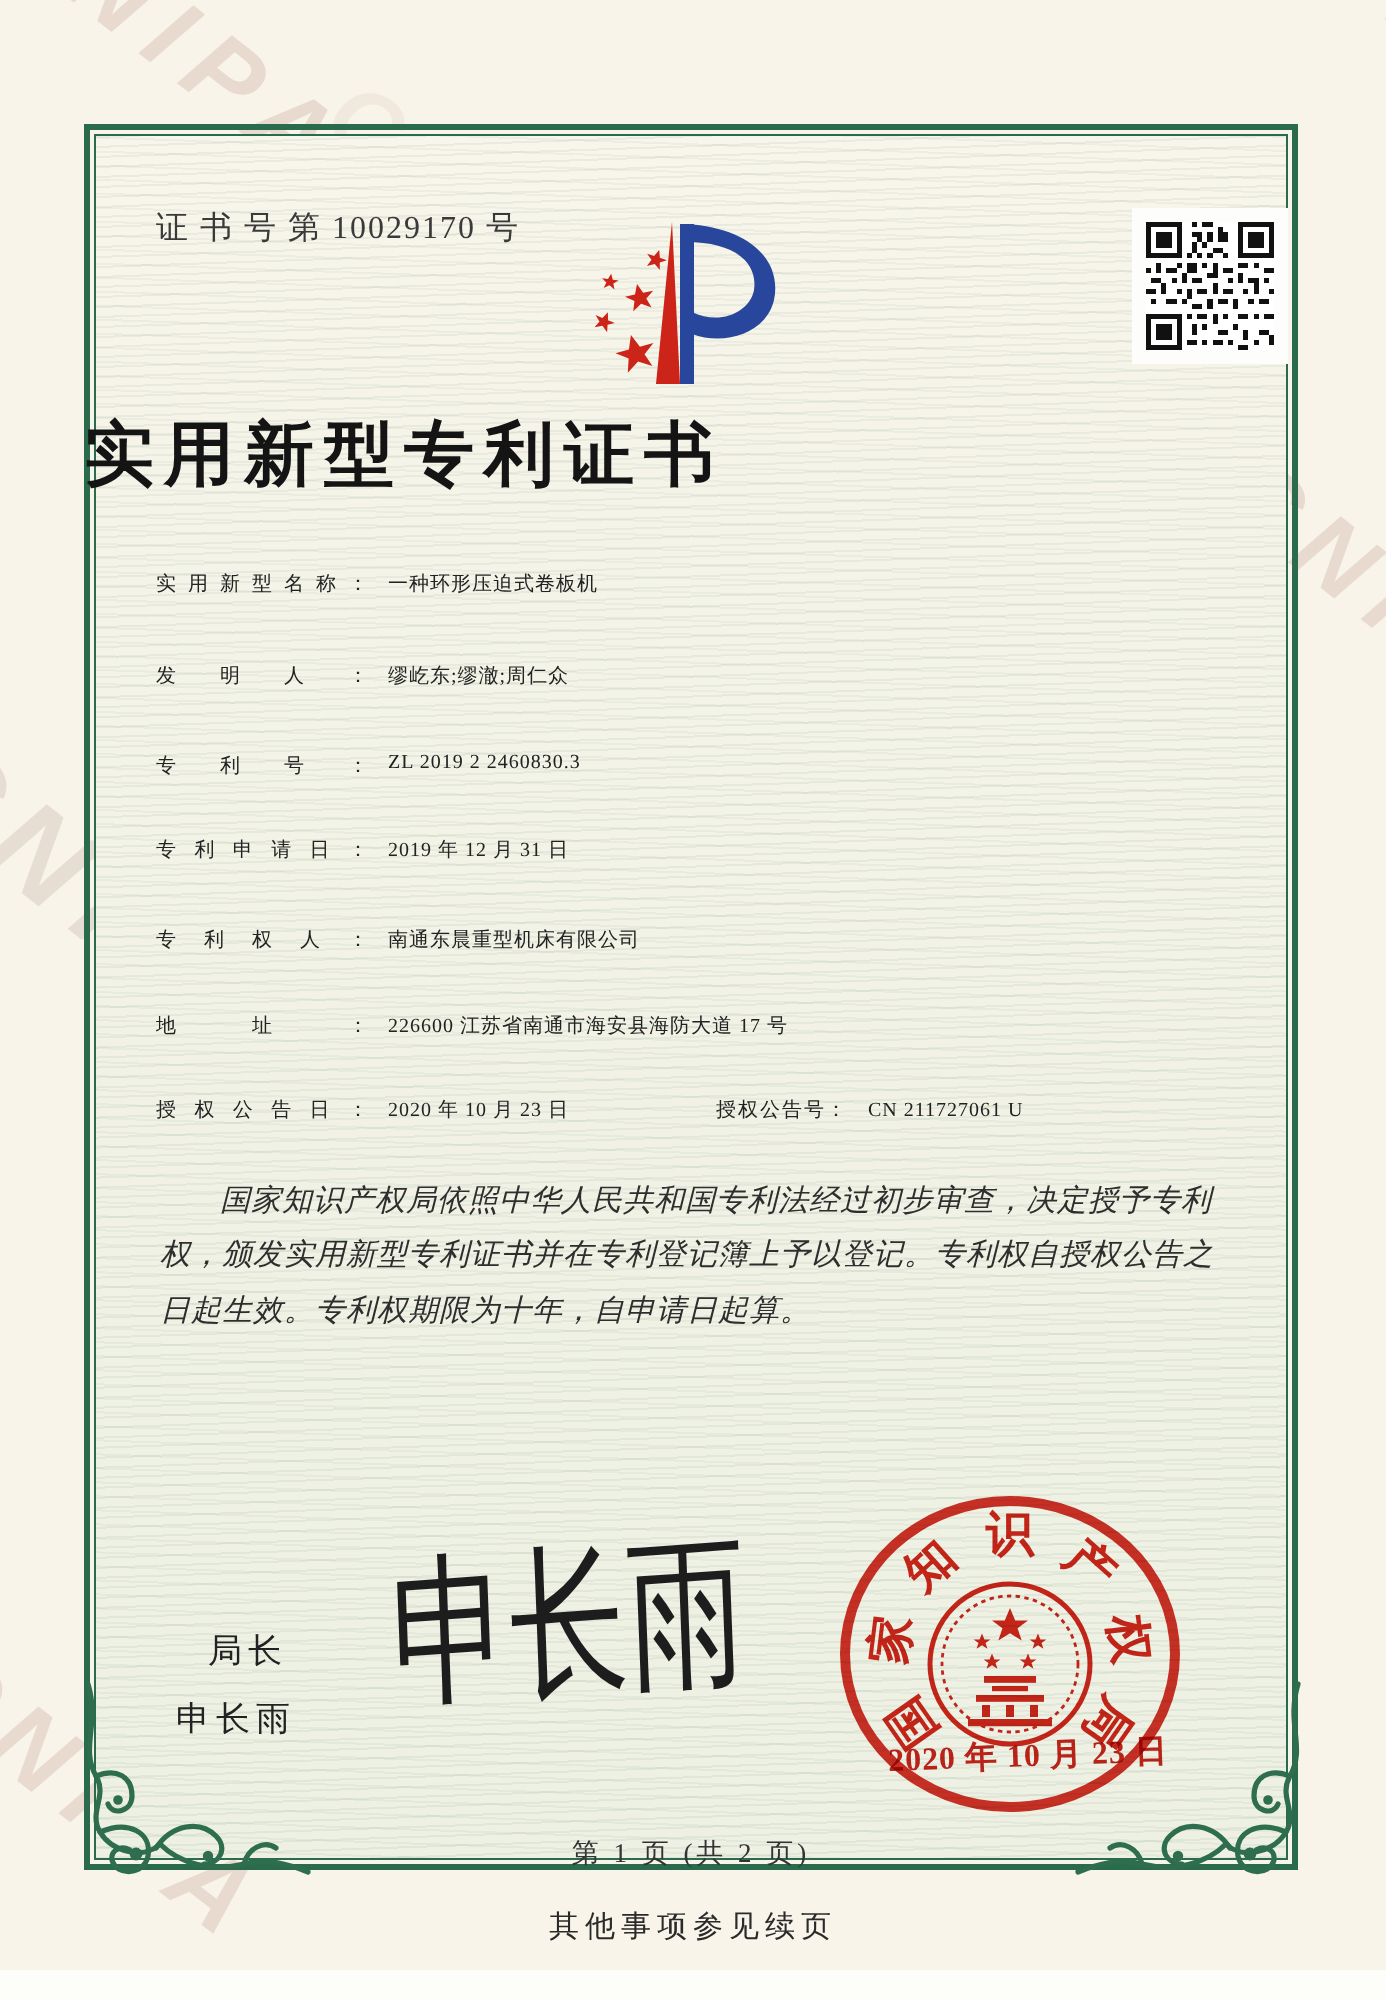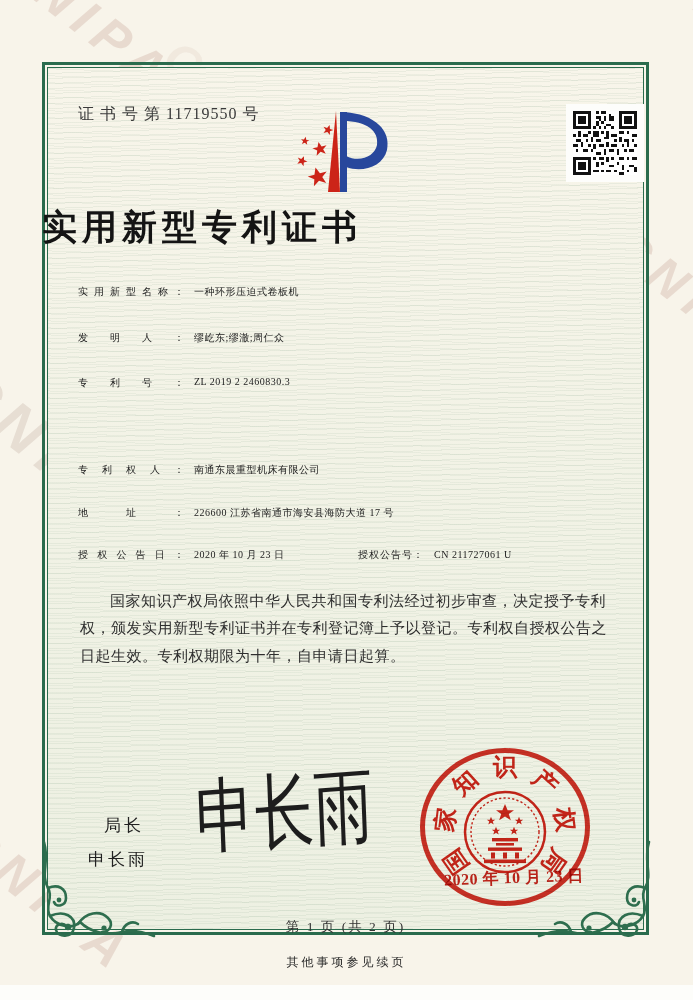--- a/index.html
+++ b/index.html
@@ -52,21 +52,21 @@
   .lbl {
     display:inline-block; width:106px; text-align:justify; text-align-last:justify;
     vertical-align:top; color:#222;
   }
   .val { margin-left:10px; color:#222; letter-spacing:0.5px; }
   .g2 { position:absolute; left:280px; }
   .lbl-plain { color:#222; letter-spacing:1px; }
   
   .paras { position:absolute; left:80px; top:588px; width:535px; }
   .paras p {
-    font-size:15px; line-height:1.82; text-indent:2em; 
+    font-size:15px; line-height:1.82; text-indent:2em; font-style:italic;
     color:#2e2e2e; letter-spacing:0.5px;
   }
   
   .director-label { position:absolute; left:104px; top:814px; font-size:17px; letter-spacing:3px; font-family:"Liberation Sans","DejaVu Sans",sans-serif; color:#222; }
   .director-name  { position:absolute; left:88px; top:848px; font-size:17px; letter-spacing:3px; font-family:"Liberation Sans","DejaVu Sans",sans-serif; color:#222; }
   .signature {
     position:absolute; left:196px; top:764px; font-size:82px; color:#1d1d1d;
     font-family:"DejaVu Sans",cursive; white-space:nowrap;
     transform:scaleX(0.72) rotate(-3deg); transform-origin:left center;
   }
@@ -81,21 +81,21 @@
     transform:translate(-50%,-50%) rotate(var(--a)) translateY(-60px);
   }
   .emblem { position:absolute; left:43px; top:40px; width:84px; height:88px; }
   .seal-date {
     position:absolute; left:424px; top:868px; width:180px; text-align:center;
     font-size:16px; color:#c9251c; font-weight:bold; transform:rotate(-2deg);
     mix-blend-mode:multiply; letter-spacing:0.5px;
   }
   
   .page-number { position:absolute; left:42px; top:918px; width:607px; text-align:center; font-size:13.5px; letter-spacing:2px; color:#333; }
-  .footer-note { position:absolute; left:0; top:954px; width:693px; text-align:center; font-size:12px; letter-spacing:3px; color:#2a2a2a; }
+  .footer-note { position:absolute; left:0; top:954px; width:693px; text-align:center; font-size:15px; letter-spacing:3px; color:#2a2a2a; }
   .bottom-strip { position:absolute; left:0; top:985px; width:693px; height:15px; background:#fdfdfa; }
 </style>
 </head>
 <body>
 
 <div class="page">
 
   <span class="wm wm1">CNIPA</span>
   <span class="wm wm2">CNIPA</span>
   <span class="wm wm3">CNIPA</span>
@@ -132,21 +132,21 @@
       <path d="M10,48 C20,44 28,48 28,58 C28,66 18,68 16,62"></path>
       <path d="M84,92 C86,84 94,80 100,84"></path>
     </g>
     <g fill="#2e6e4e">
       <circle cx="30" cy="87" r="3.2"></circle>
       <circle cx="66" cy="88" r="2.6"></circle>
       <circle cx="21" cy="60" r="2.4"></circle>
     </g>
   </svg>
 
-  <div class="cert-no">证 书 号 第 11719550 号</div>
+  <div class="cert-no">证 书 号 第 10029170 号</div>
 
   <svg class="logo" viewBox="0 0 108 94">
     <defs>
       <path id="star" d="M0,-10 L2.9,-3.1 L10,-3.1 L4.2,1.2 L6.5,8.1 L0,4 L-6.5,8.1 L-4.2,1.2 L-10,-3.1 L-2.9,-3.1 Z"></path>
     </defs>
     <path d="M53,8 C86,10 101,27 97,46 C93,63 72,69 56,63 L56,52 C70,59 85,52 87,41 C89,27 77,17 53,17 Z" fill="#28479c"></path>
     <rect x="50" y="8" width="7" height="80" fill="#28479c"></rect>
     <path d="M46,7 L38,88 L50,88 Z" fill="#cc2418"></path>
     <g fill="#cc2418">
       <use href="#star" transform="translate(38,26) scale(0.52) rotate(18)"></use>
@@ -170,20 +170,23 @@
   <div class="title">实用新型专利证书</div>
 
   <div class="row" style="top:285px">
     <span class="lbl">实用新型名称：</span><span class="val">一种环形压迫式卷板机</span>
   </div>
   <div class="row" style="top:331px">
     <span class="lbl">发明人：</span><span class="val">缪屹东;缪澈;周仁众</span>
   </div>
   <div class="row" style="top:376px">
     <span class="lbl">专利号：</span><span class="val">ZL 2019 2 2460830.3</span>
+  </div>
+  <div class="row" style="top:418px">
+    <span class="lbl">专利申请日：</span><span class="val">2019 年 12 月 31 日</span>
   </div>
   <div class="row" style="top:463px">
     <span class="lbl">专利权人：</span><span class="val">南通东晨重型机床有限公司</span>
   </div>
   <div class="row" style="top:506px">
     <span class="lbl">地址：</span><span class="val">226600 江苏省南通市海安县海防大道 17 号</span>
   </div>
   <div class="row" style="top:548px">
     <span class="lbl">授权公告日：</span><span class="val">2020 年 10 月 23 日</span>
     <span class="g2">

